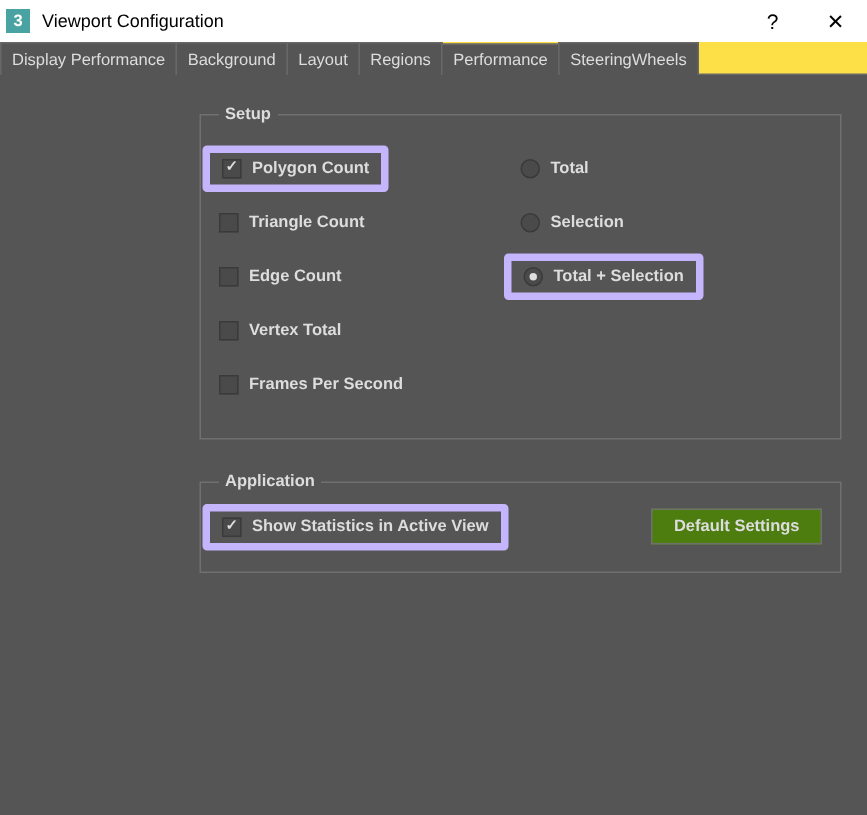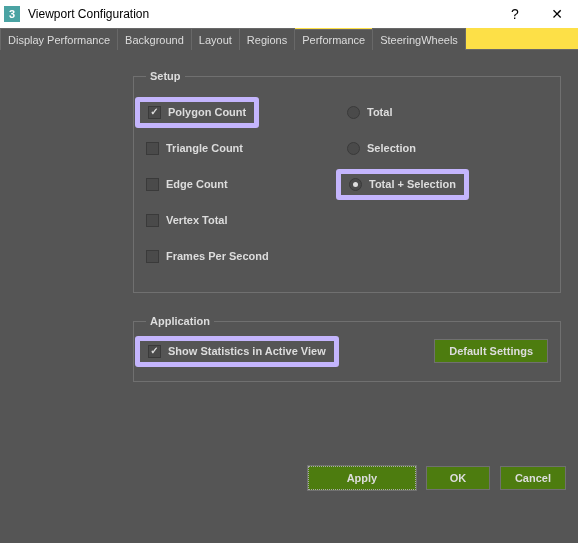--- a/index.html
+++ b/index.html
@@ -110,20 +110,15 @@
         <div class="app-left">
           <span class="highlight">
             <span class="chk on"></span>
             <span>Show Statistics in Active View</span>
           </span>
         </div>
         <div class="btn">Default Settings</div>
       </div>
     </fieldset>
 
-    <div class="footer">
-      <div class="btn primary">Apply</div>
-      <div class="btn">OK</div>
-      <div class="btn">Cancel</div>
-    </div>
 
   </div>
 </div>
 
 </body></html>

